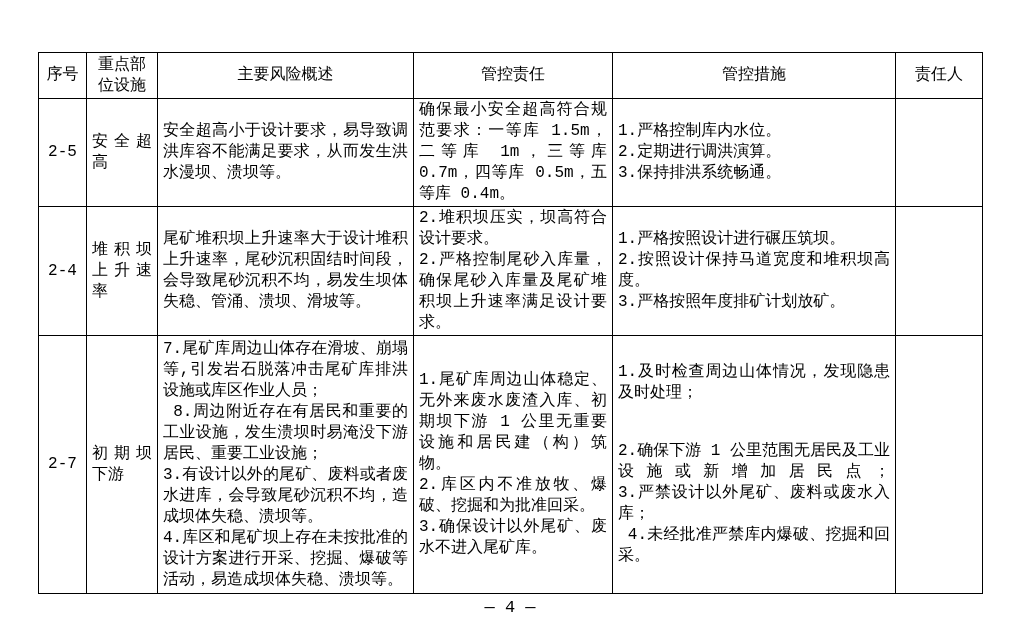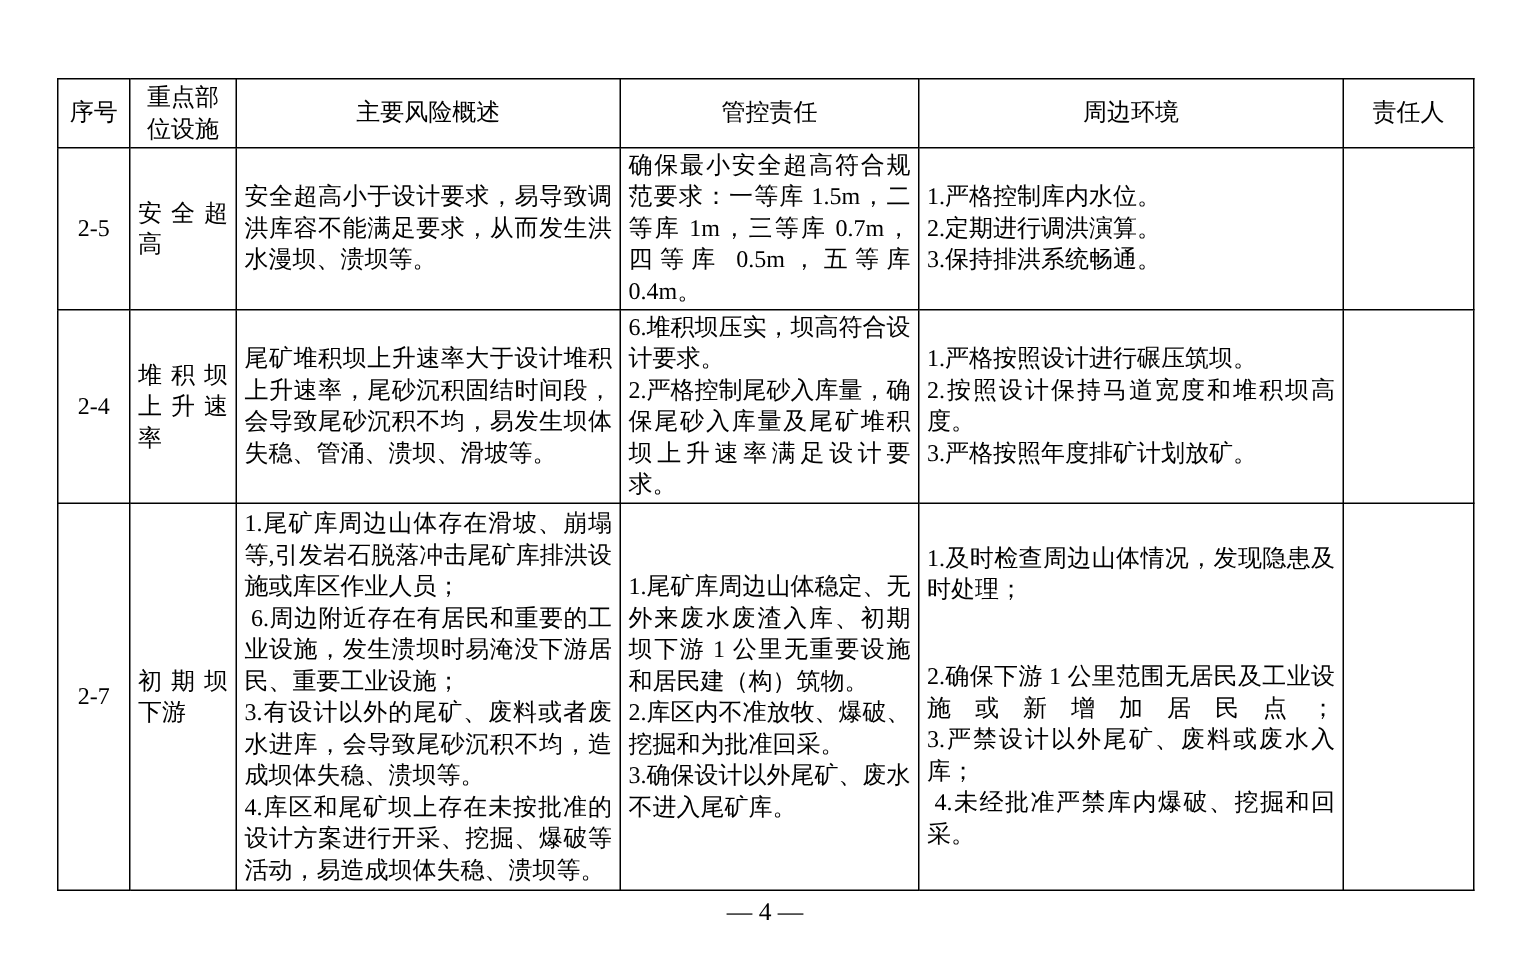--- a/index.html
+++ b/index.html
@@ -5,21 +5,21 @@
   html, body {
     margin: 0;
     padding: 0;
     background: #ffffff;
   }
   .page {
     position: relative;
     width: 1022px;
     height: 635px;
     background: #ffffff;
-    font-family: Liberation Serif, serif;
+    font-family: Liberation Mono, monospace;
     color: #000000;
   }
   table.risk-table {
     position: absolute;
     left: 38px;
     top: 52px;
     width: 944px;
     border-collapse: collapse;
     table-layout: fixed;
   }
@@ -84,21 +84,21 @@
       <col style="width:199px">
       <col style="width:283px">
       <col style="width:87px">
     </colgroup>
     <thead>
       <tr class="hdr">
         <th>序号</th>
         <th>重点部位设施</th>
         <th>主要风险概述</th>
         <th>管控责任</th>
-        <th>周边环境</th>
+        <th>管控措施</th>
         <th>责任人</th>
       </tr>
     </thead>
     <tbody>
 
       <tr class="row-1">
         <td class="c-id">2-5</td>
         <td class="c-fac">安全超高</td>
         <td class="c-risk">
           <div class="para">安全超高小于设计要求，易导致调洪库容不能满足要求，从而发生洪水漫坝、溃坝等。</div>
@@ -114,37 +114,37 @@
         <td class="c-person"></td>
       </tr>
 
       <tr class="row-2">
         <td class="c-id">2-4</td>
         <td class="c-fac">堆积坝上升速率</td>
         <td class="c-risk">
           <div class="para">尾矿堆积坝上升速率大于设计堆积上升速率，尾砂沉积固结时间段，会导致尾砂沉积不均，易发生坝体失稳、管涌、溃坝、滑坡等。</div>
         </td>
         <td class="c-resp">
-          <div class="para">6.堆积坝压实，坝高符合设计要求。</div>
+          <div class="para">2.堆积坝压实，坝高符合设计要求。</div>
           <div class="para">2.严格控制尾砂入库量，确保尾砂入库量及尾矿堆积坝上升速率满足设计要求。</div>
         </td>
         <td class="c-meas">
           <div class="para">1.严格按照设计进行碾压筑坝。</div>
           <div class="para">2.按照设计保持马道宽度和堆积坝高度。</div>
           <div class="para">3.严格按照年度排矿计划放矿。</div>
         </td>
         <td class="c-person"></td>
       </tr>
 
       <tr class="row-3">
         <td class="c-id">2-7</td>
         <td class="c-fac">初期坝下游</td>
         <td class="c-risk">
-          <div class="para">1.尾矿库周边山体存在滑坡、崩塌等,引发岩石脱落冲击尾矿库排洪设施或库区作业人员；</div>
-          <div class="para"> 6.周边附近存在有居民和重要的工业设施，发生溃坝时易淹没下游居民、重要工业设施；</div>
+          <div class="para">7.尾矿库周边山体存在滑坡、崩塌等,引发岩石脱落冲击尾矿库排洪设施或库区作业人员；</div>
+          <div class="para"> 8.周边附近存在有居民和重要的工业设施，发生溃坝时易淹没下游居民、重要工业设施；</div>
           <div class="para">3.有设计以外的尾矿、废料或者废水进库，会导致尾砂沉积不均，造成坝体失稳、溃坝等。</div>
           <div class="para">4.库区和尾矿坝上存在未按批准的设计方案进行开采、挖掘、爆破等活动，易造成坝体失稳、溃坝等。</div>
         </td>
         <td class="c-resp">
           <div class="para">1.尾矿库周边山体稳定、无外来废水废渣入库、初期坝下游 1 公里无重要设施和居民建（构）筑物。</div>
           <div class="para">2.库区内不准放牧、爆破、挖掘和为批准回采。</div>
           <div class="para">3.确保设计以外尾矿、废水不进入尾矿库。</div>
         </td>
         <td class="c-meas">
           <div class="para">1.及时检查周边山体情况，发现隐患及时处理；</div>

